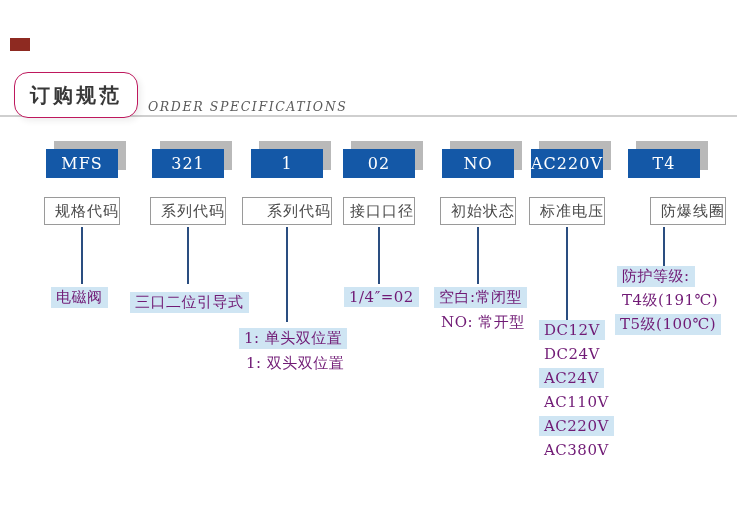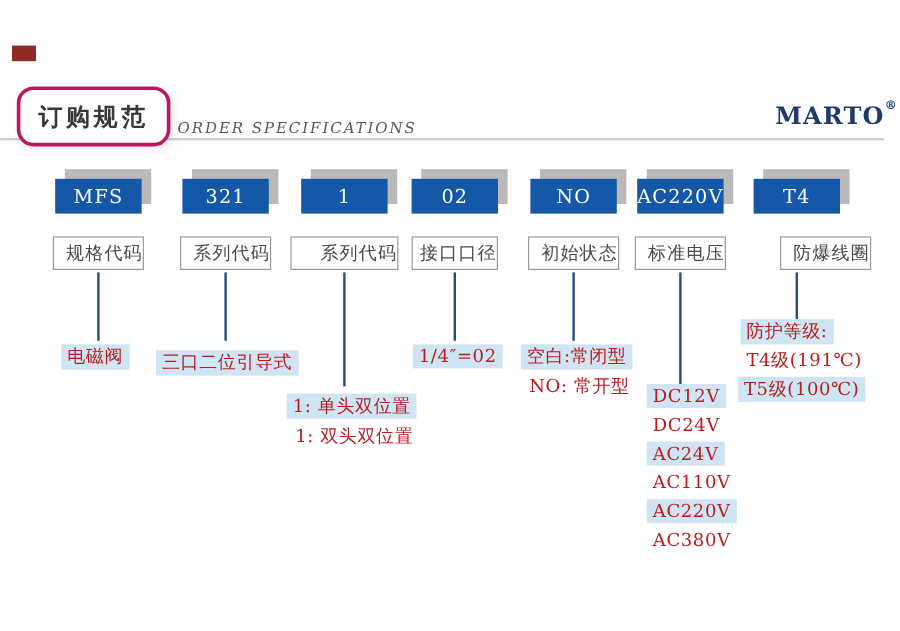--- a/index.html
+++ b/index.html
@@ -3,21 +3,21 @@
 <meta charset="utf-8">
 <style>
   html,body{margin:0;padding:0;}
   body{width:750px;height:526px;background:#ffffff;overflow:hidden;
        font-family:"DejaVu Serif","Liberation Serif",serif;}
   .page{position:relative;width:750px;height:526px;background:#fff;}
 
   
   .red-mark{position:absolute;left:10px;top:38px;width:20px;height:13px;background:#8e2a21;}
   .title-pill{position:absolute;left:14px;top:72px;width:122px;height:44px;background:#fff;
-      border:3px solid #be185d;border-radius:14px;z-index:2;
+      border:1px solid #be185d;border-radius:14px;z-index:2;
       box-shadow:3px 3px 6px rgba(0,0,0,0.07);
       display:flex;align-items:center;justify-content:center;}
   .page-title{margin:0;font-size:20px;font-weight:bold;color:#383838;letter-spacing:3px;}
   .subtitle{position:absolute;left:148px;top:99px;font-size:12.5px;color:#5a5a5a;
       letter-spacing:1.6px;z-index:2;font-style:italic;}
   .divider{position:absolute;left:0;top:115px;width:737px;height:2px;background:#cfcfcf;z-index:1;}
   .brand{position:absolute;left:646px;top:84px;font-size:20px;font-weight:bold;color:#1e3a6d;
       letter-spacing:1px;z-index:2;}
   .brand sup{font-size:10px;vertical-align:top;line-height:1;}
 
@@ -48,21 +48,21 @@
   .connector{position:absolute;width:2px;top:227px;background:#2a4d80;}
   .c1 .connector{left:81px;height:57px}
   .c2 .connector{left:187px;height:57px}
   .c3 .connector{left:286px;height:95px}
   .c4 .connector{left:378px;height:57px}
   .c5 .connector{left:477px;height:57px}
   .c6 .connector{left:566px;height:93px}
   .c7 .connector{left:663px;height:39px}
 
   
-  .note{position:absolute;font-size:15px;color:#b91c1c;padding:1px 5px;white-space:nowrap;
+  .note{position:absolute;font-size:15px;color:#701a75;padding:1px 5px;white-space:nowrap;
       letter-spacing:0.5px;}
   .note.hl{background:#cfe5f3;}
   .n10{left:51px;top:287px}
   .n20{left:130px;top:292px}
   .n30{left:239px;top:328px}.n31{left:241px;top:353px}
   .n40{left:344px;top:287px}
   .n50{left:434px;top:287px}.n51{left:436px;top:312px}
   .n60{left:539px;top:320px}.n61{left:539px;top:344px}.n62{left:539px;top:368px}
   .n63{left:539px;top:392px}.n64{left:539px;top:416px}.n65{left:539px;top:440px}
   .n70{left:617px;top:266px}.n71{left:617px;top:290px}.n72{left:615px;top:314px}
@@ -72,21 +72,20 @@
 
 <div class="page">
 
   <div class="red-mark"></div>
 
   <div class="title-pill">
     <h1 class="page-title">订购规范</h1>
   </div>
   <div class="subtitle">ORDER SPECIFICATIONS</div>
   <div class="divider"></div>
-  <div class="brand"><span>MARTO</span><sup>®</sup></div>
 
   <div class="col c1">
     <div class="code-shadow"></div>
     <div class="code-box">MFS</div>
     <div class="label-box">规格代码</div>
     <div class="connector"></div>
     <div class="note hl n10">电磁阀</div>
   </div>
 
   <div class="col c2">

